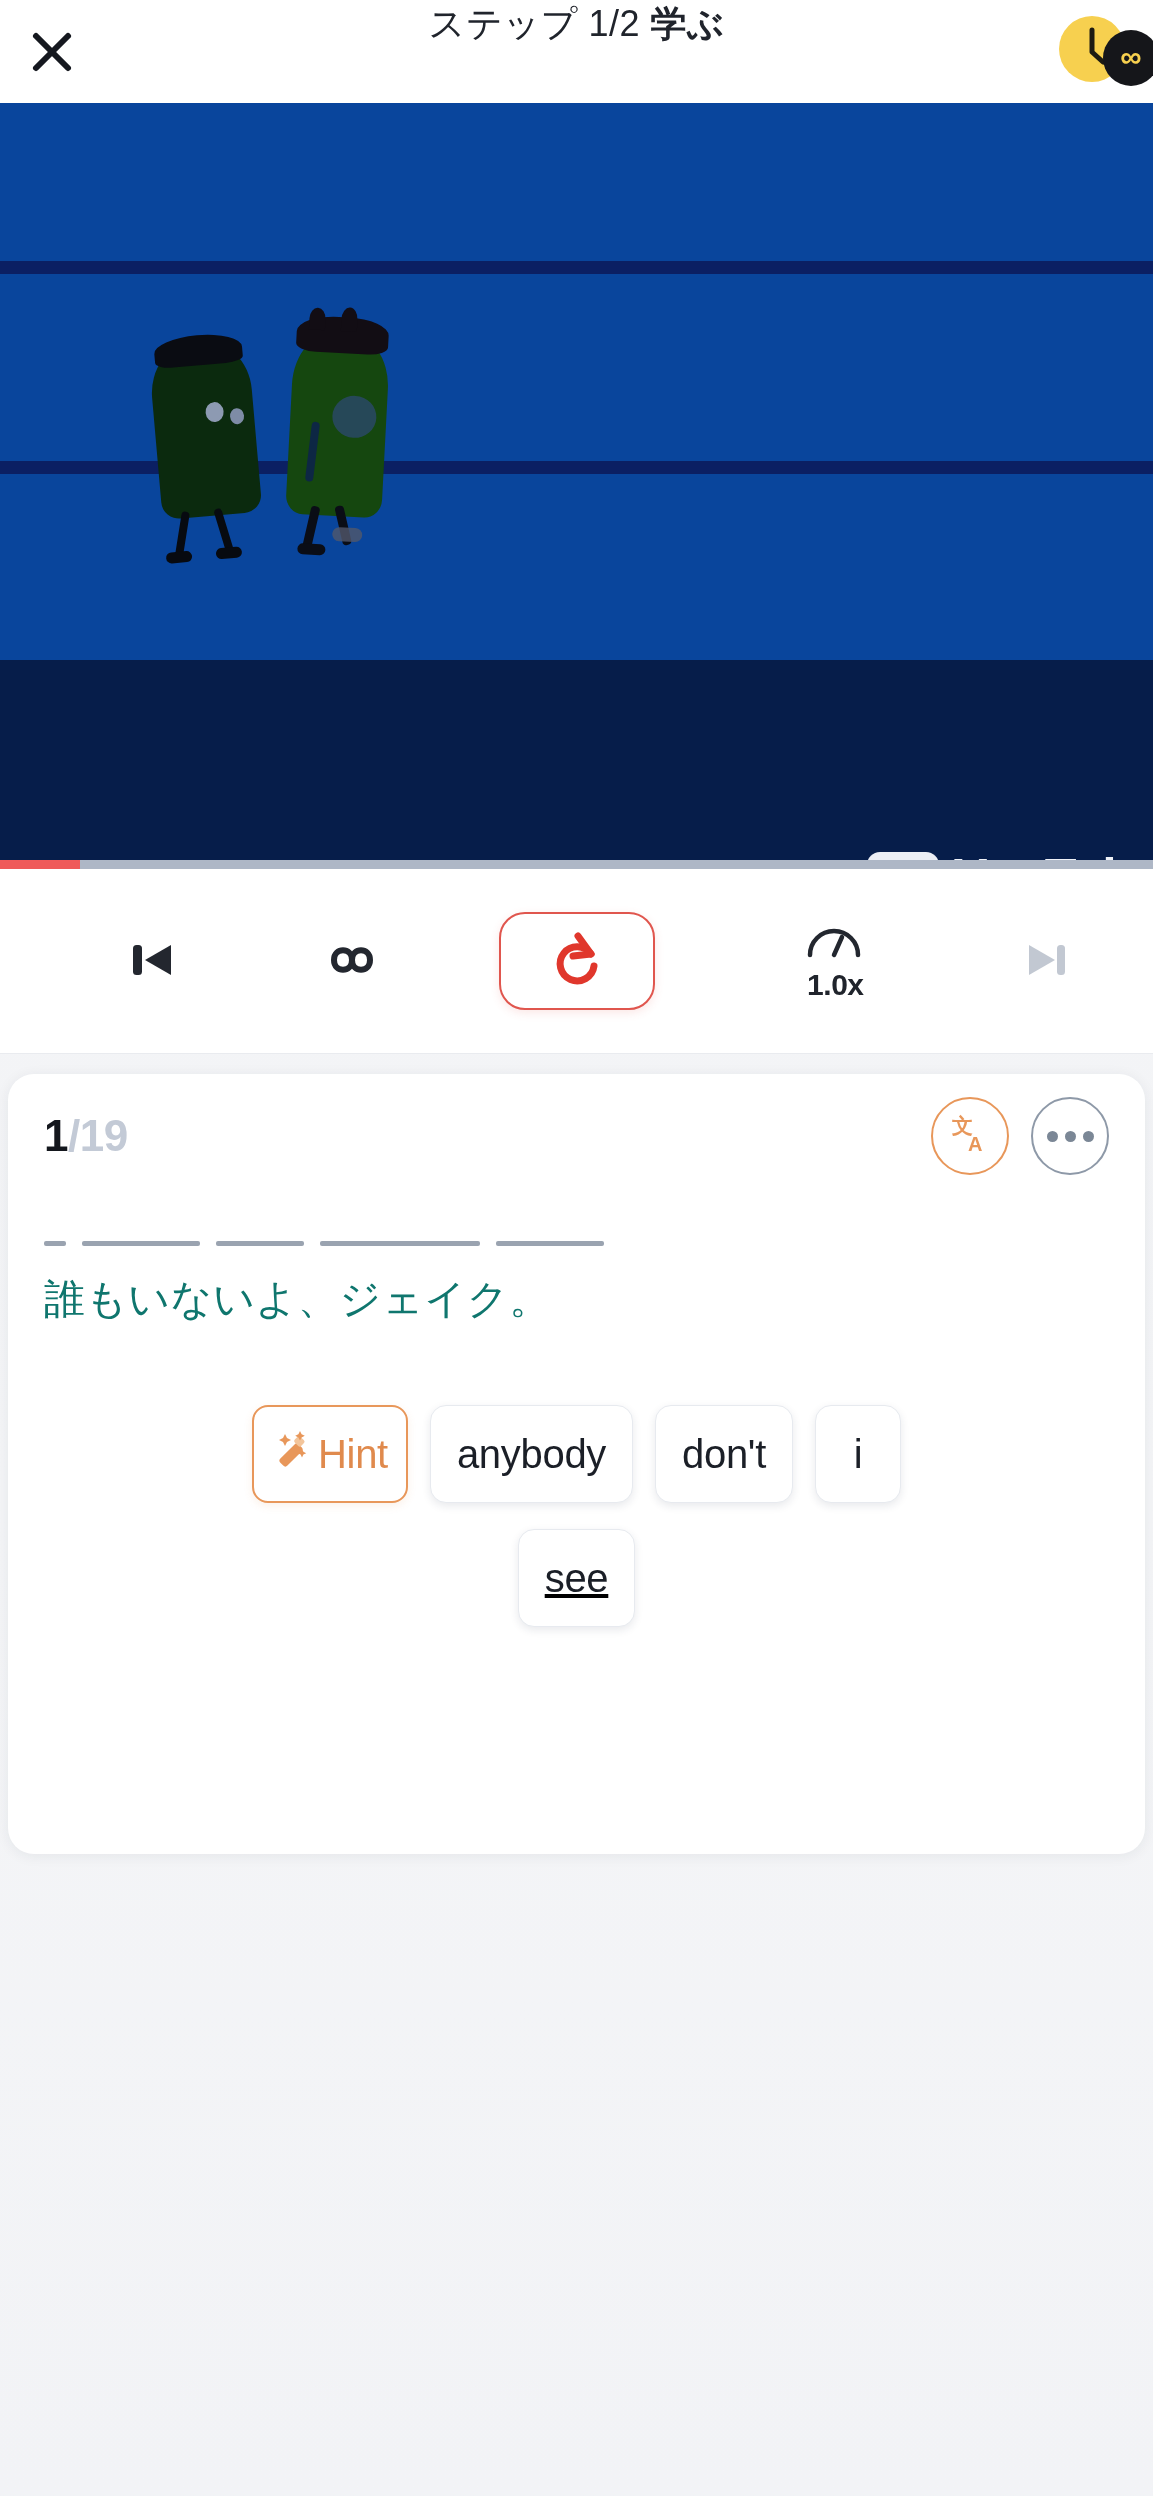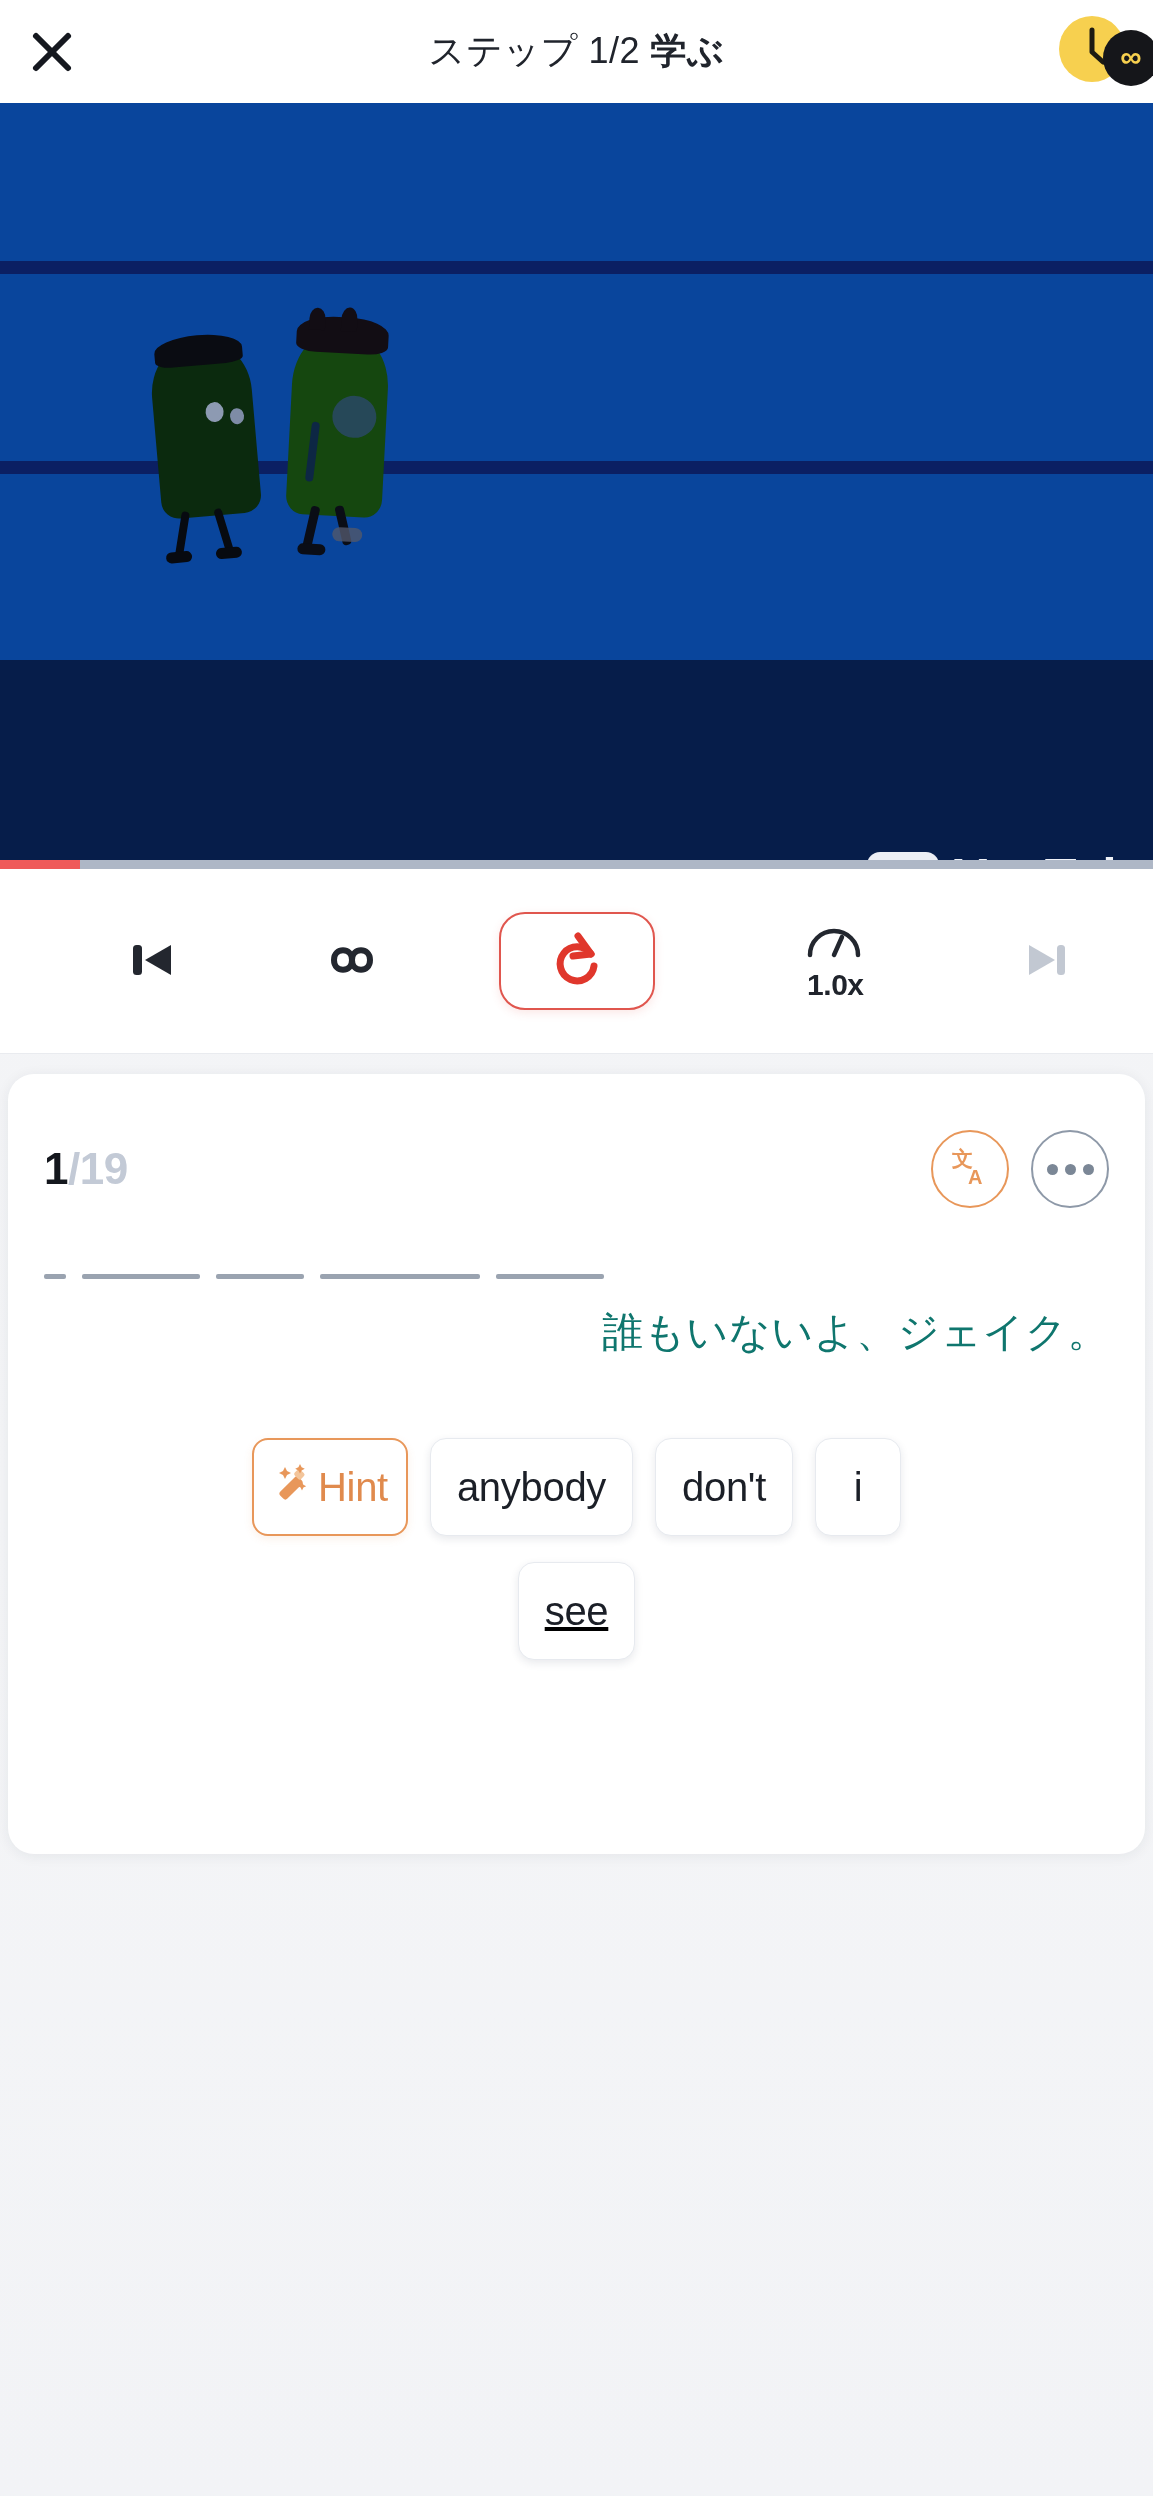--- a/index.html
+++ b/index.html
@@ -18,21 +18,20 @@
     height: 2496px;
     background: linear-gradient(180deg, #f1f2f5 0%, #f4f5f7 60%, #f2f3f6 100%);
   }
 
   
   .header {
     position: relative;
     height: 103px;
     background: #ffffff;
     display: flex;
-    align-items: center;
     justify-content: center;
   }
   .close-btn {
     position: absolute;
     left: 16px;
     top: 50%;
     transform: translateY(-50%);
     width: 72px; height: 72px;
     display: flex; align-items: center; justify-content: center;
     cursor: pointer;
@@ -282,23 +281,22 @@
     letter-spacing: -0.5px;
   }
 
   
   .card {
     position: relative;
     margin: 20px 8px 0 8px;
     background: #ffffff;
     border-radius: 26px;
     box-shadow: 0 2px 14px rgba(30,40,60,0.07);
-    padding: 55px 36px 58px 36px;
+    padding: 22px 36px 58px 36px;
     min-height: 780px;
-    text-align: right;
   }
   .card-top {
     display: flex;
     align-items: center;
     justify-content: space-between;
     height: 80px;
   }
   .counter {
     font-size: 44px;
     font-weight: 700;

